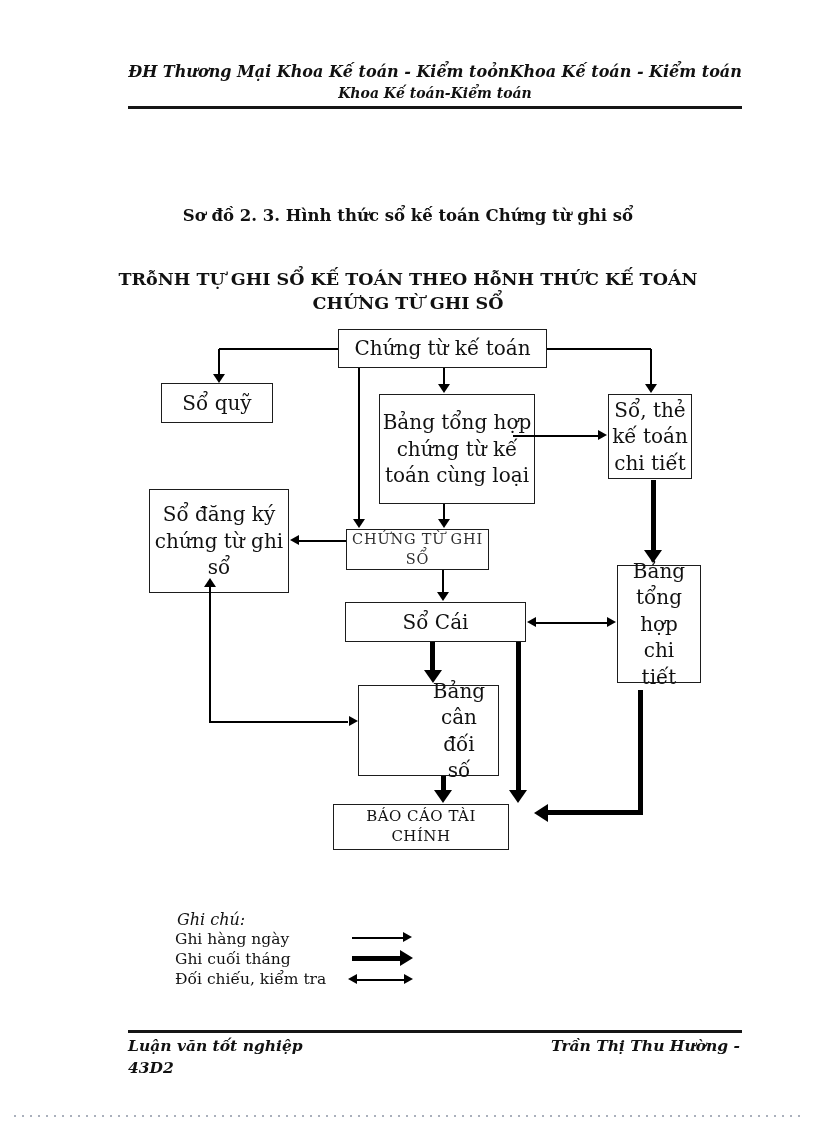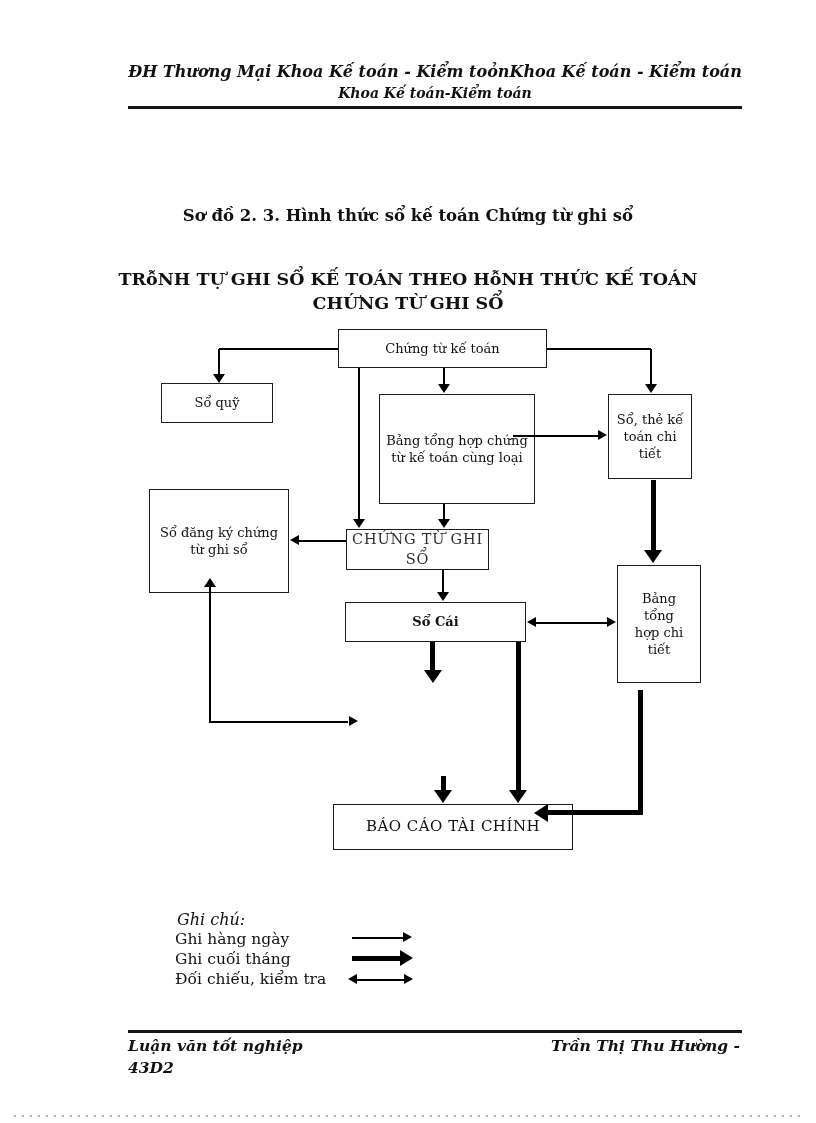--- a/index.html
+++ b/index.html
@@ -23,33 +23,33 @@
     left:14px;top:1115px;width:788px;height:2px;
     background:repeating-linear-gradient(90deg,#aab0bc 0 2px,transparent 2px 8px);
   }
   
   #caption{left:101px;top:206px;width:614px;text-align:center;font-weight:bold;font-size:16.5px;}
   #heading{left:101px;top:267px;width:614px;text-align:center;font-weight:bold;font-size:17.5px;line-height:24px;}
   
   .box{
     position:absolute;border:1.5px solid #1d1d1d;background:#fff;
     display:flex;align-items:center;justify-content:center;text-align:center;
-    font-size:13px;line-height:1.32;box-sizing:border-box;
+    font-size:20px;line-height:1.32;box-sizing:border-box;
   }
   #box-a{left:338px;top:329px;width:209px;height:39px;}
   #box-b{left:161px;top:383px;width:112px;height:40px;}
   #box-c{left:379px;top:394px;width:156px;height:110px;padding:2px;}
   #box-d{left:608px;top:394px;width:84px;height:85px;padding:2px;}
   #box-e{left:149px;top:489px;width:140px;height:104px;padding:2px;}
   #box-f{left:346px;top:529px;width:143px;height:41px;font-size:14.5px;letter-spacing:0.8px;color:#2e2e2e;}
-  #box-g{left:345px;top:602px;width:181px;height:40px;font-weight:bold;}
+  #box-g{left:345px;top:602px;width:181px;height:40px;}
   #box-h{left:617px;top:565px;width:84px;height:118px;padding:15px;}
   #box-i{left:358px;top:685px;width:141px;height:91px;justify-content:flex-end;}
   #box-i span{display:block;width:58px;margin-right:10px;text-align:center;}
-  #box-j{left:333px;top:804px;width:240px;height:46px;font-size:15px;letter-spacing:0.5px;}
+  #box-j{left:333px;top:804px;width:176px;height:46px;font-size:15px;letter-spacing:0.5px;}
   
   .ln{position:absolute;background:#000;}
   .ah{position:absolute;width:0;height:0;}
   .ah-down {border-left:6px solid transparent;border-right:6px solid transparent;border-top:9px solid #000;}
   .ah-up   {border-left:6px solid transparent;border-right:6px solid transparent;border-bottom:9px solid #000;}
   .ah-left {border-top:5.5px solid transparent;border-bottom:5.5px solid transparent;border-right:9px solid #000;}
   .ah-right{border-top:5.5px solid transparent;border-bottom:5.5px solid transparent;border-left:9px solid #000;}
   .ah-down-k {border-left:9px solid transparent;border-right:9px solid transparent;border-top:13px solid #000;}
   .ah-left-k {border-top:9px solid transparent;border-bottom:9px solid transparent;border-right:14px solid #000;}
   .ah-right-k{border-top:8.5px solid transparent;border-bottom:8.5px solid transparent;border-left:13px solid #000;}
@@ -76,20 +76,23 @@
   </div>
 
   <div class="box" id="box-a">Chứng từ kế toán</div>
   <div class="box" id="box-b">Sổ quỹ</div>
   <div class="box" id="box-c">Bảng tổng hợp chứng từ kế toán cùng loại</div>
   <div class="box" id="box-d">Sổ, thẻ kế toán chi tiết</div>
   <div class="box" id="box-e">Sổ đăng ký chứng từ ghi sổ</div>
   <div class="box" id="box-f">CHỨNG TỪ GHI SỔ</div>
   <div class="box" id="box-g">Sổ Cái</div>
   <div class="box" id="box-h">Bảng tổng hợp chi tiết</div>
+  <div class="box" id="box-i">
+    <span>Bảng cân đối số</span>
+  </div>
   <div class="box" id="box-j">BÁO CÁO TÀI CHÍNH</div>
 
   <div class="ln" style="left:219px;top:348px;width:119px;height:2px;"></div>
   <div class="ln" style="left:218px;top:349px;width:2px;height:26px;"></div>
   <div class="ah ah-down" style="left:213px;top:374px;"></div>
 
   <div class="ln" style="left:547px;top:348px;width:104px;height:2px;"></div>
   <div class="ln" style="left:650px;top:349px;width:2px;height:36px;"></div>
   <div class="ah ah-down" style="left:645px;top:384px;"></div>
 

